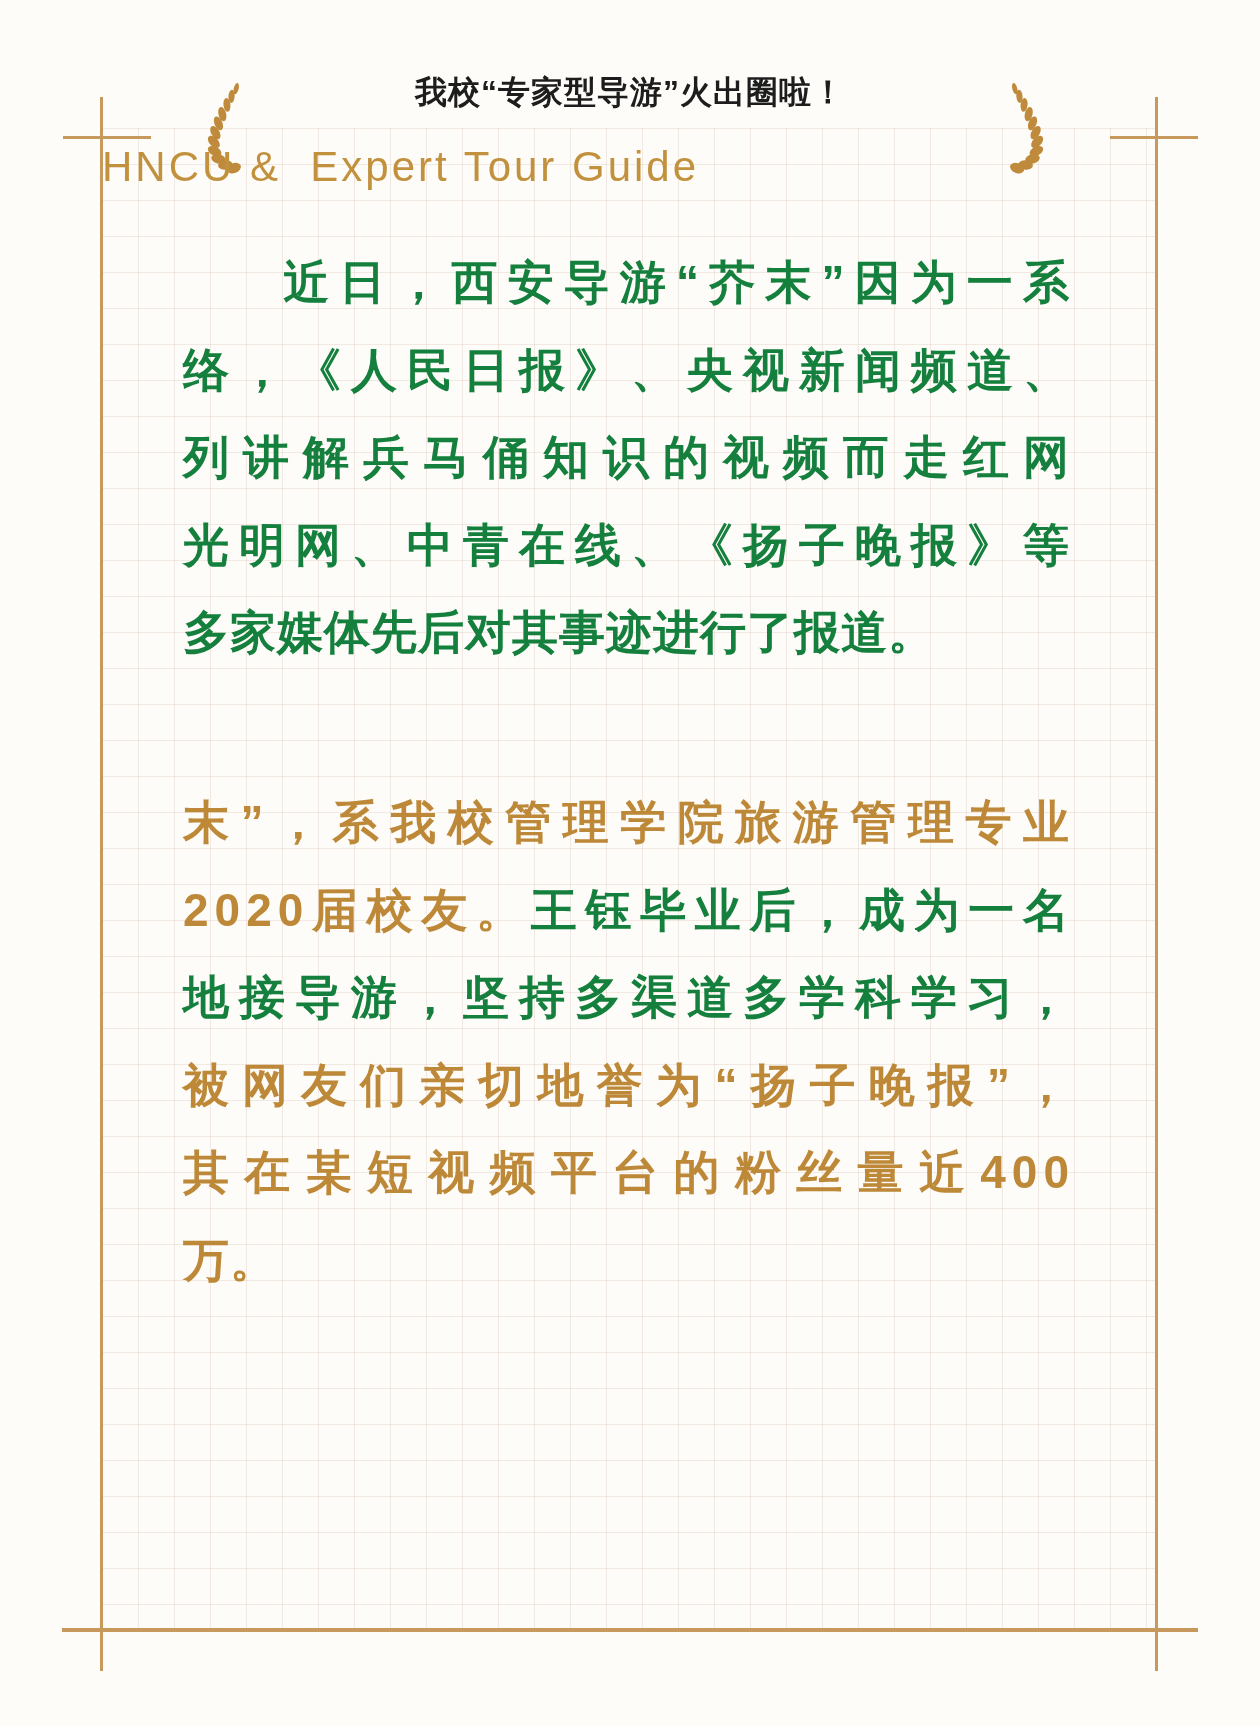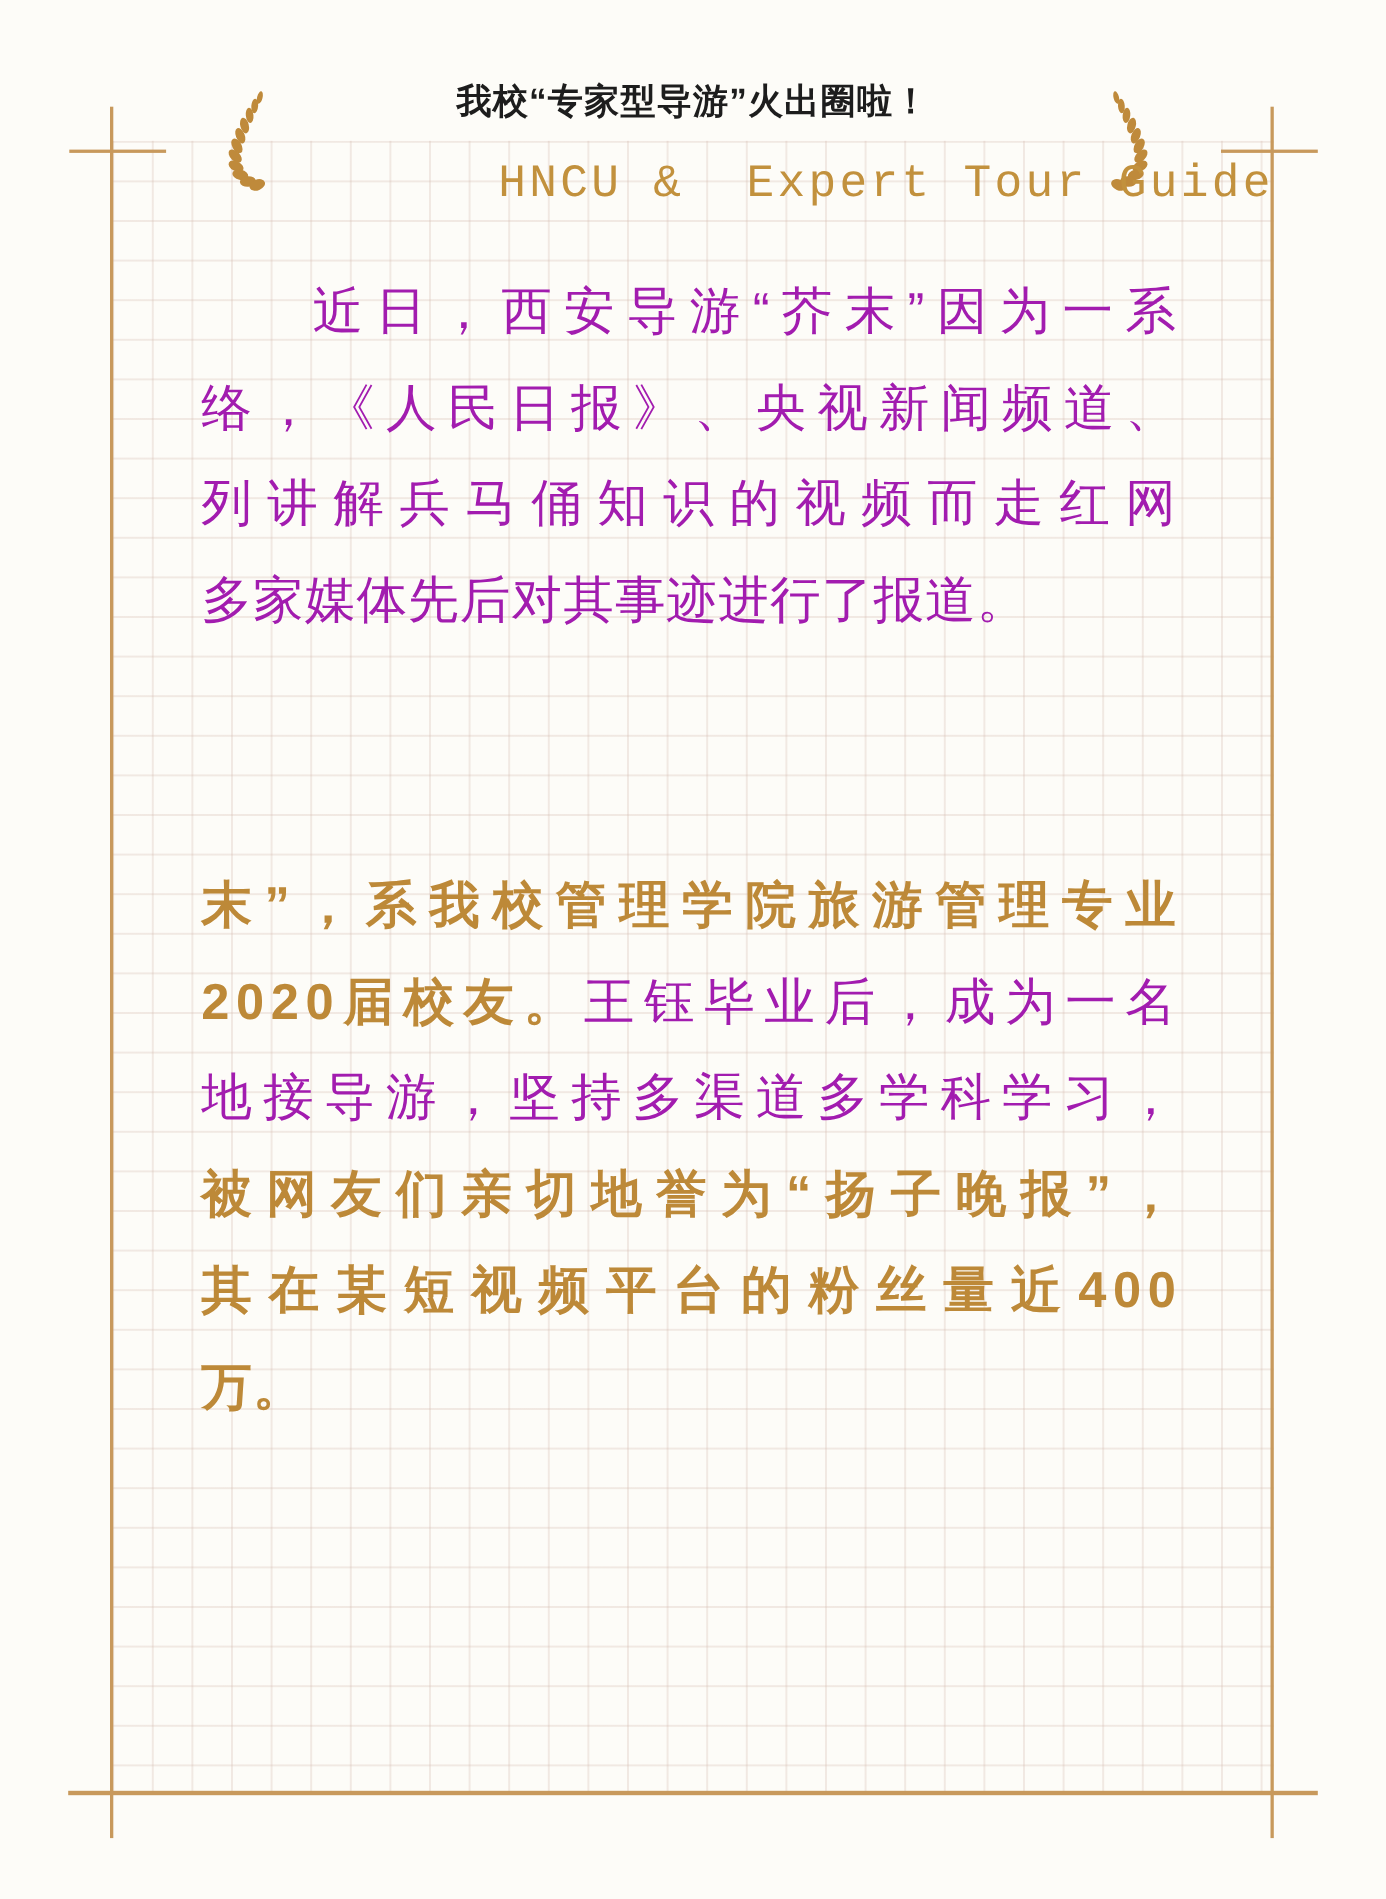--- a/index.html
+++ b/index.html
@@ -32,46 +32,45 @@
   .frame.h-bottom { left: 62px;   top: 1628px; width: 1136px; height: 3.5px; }
 
   .title {
     position: absolute; left: 102px; top: 50px; width: 1056px;
     text-align: center;
     font-size: 32px; font-weight: 700; letter-spacing: 1px;
     color: #1d1d1d;
   }
   .subtitle {
     position: absolute; left: 102px; top: 143px; width: 1056px;
-    text-align: right;
+    text-align: left;
     font-size: 42px; font-weight: 400; letter-spacing: 3px;
     color: #c2913d;
     white-space: pre;
-    font-family: Liberation Mono, monospace;
   }
 
   .wheat { position: absolute; width: 54px; height: 104px; top: 76px; }
   .wheat.left  { left: 193px; }
   .wheat.right { left: 1004px; transform: scaleX(-1); }
   .wheat svg { width: 100%; height: 100%; display: block; }
 
   .para { position: absolute; left: 183px; width: 892px; }
   .para-1 { top: 239px; }
   .para-2 { top: 779px; }
   .line {
     line-height: 87.5px;
     font-size: 46px;
     text-align: justify;
     color: #3e3e3e;
   }
   .jl { text-align-last: justify; letter-spacing: 6px; }
   .nl { text-align-last: auto; letter-spacing: 1px; }
   .indent { display: inline-block; width: 96px; }
   .gold { color: #bd8938; font-weight: 700; }
-  .ink  { color: #a21caf; font-weight: 400; }
+  .ink  { color: #15803d; font-weight: 700; }
 </style>
 </head>
 <body>
 
 <div class="page">
 
   <div class="grid-layer"></div>
 
   <div class="frame v-left"></div>
   <div class="frame v-right"></div>
@@ -111,20 +110,21 @@
     </svg>
   </div>
 
   <h1 class="title">我校“专家型导游”火出圈啦！</h1>
   <div class="subtitle">HNCU &amp;  Expert Tour Guide</div>
 
   <div class="para para-1">
     <div class="line jl"><span class="indent"></span><span class="ink">近日，西安导游“芥末”因为一系</span></div>
     <div class="line jl"><span class="ink">络，《人民日报》、央视新闻频道、</span></div>
     <div class="line jl"><span class="ink">列讲解兵马俑知识的视频而走红网</span></div>
+    <div class="line jl"><span class="ink">光明网、中青在线、《扬子晚报》等</span></div>
     <div class="line nl"><span class="ink">多家媒体先后对其事迹进行了报道。</span></div>
   </div>
 
   <div class="para para-2">
     <div class="line jl"><span class="gold">末”，系我校管理学院旅游管理专业</span></div>
     <div class="line jl"><span class="gold">2020届校友。</span><span class="ink">王钰毕业后，成为一名</span></div>
     <div class="line jl"><span class="ink">地接导游，坚持多渠道多学科学习，</span></div>
     <div class="line jl"><span class="gold">被网友们亲切地誉为“扬子晚报”，</span></div>
     <div class="line jl"><span class="gold">其在某短视频平台的粉丝量近400</span></div>
     <div class="line nl"><span class="gold">万。</span></div>

